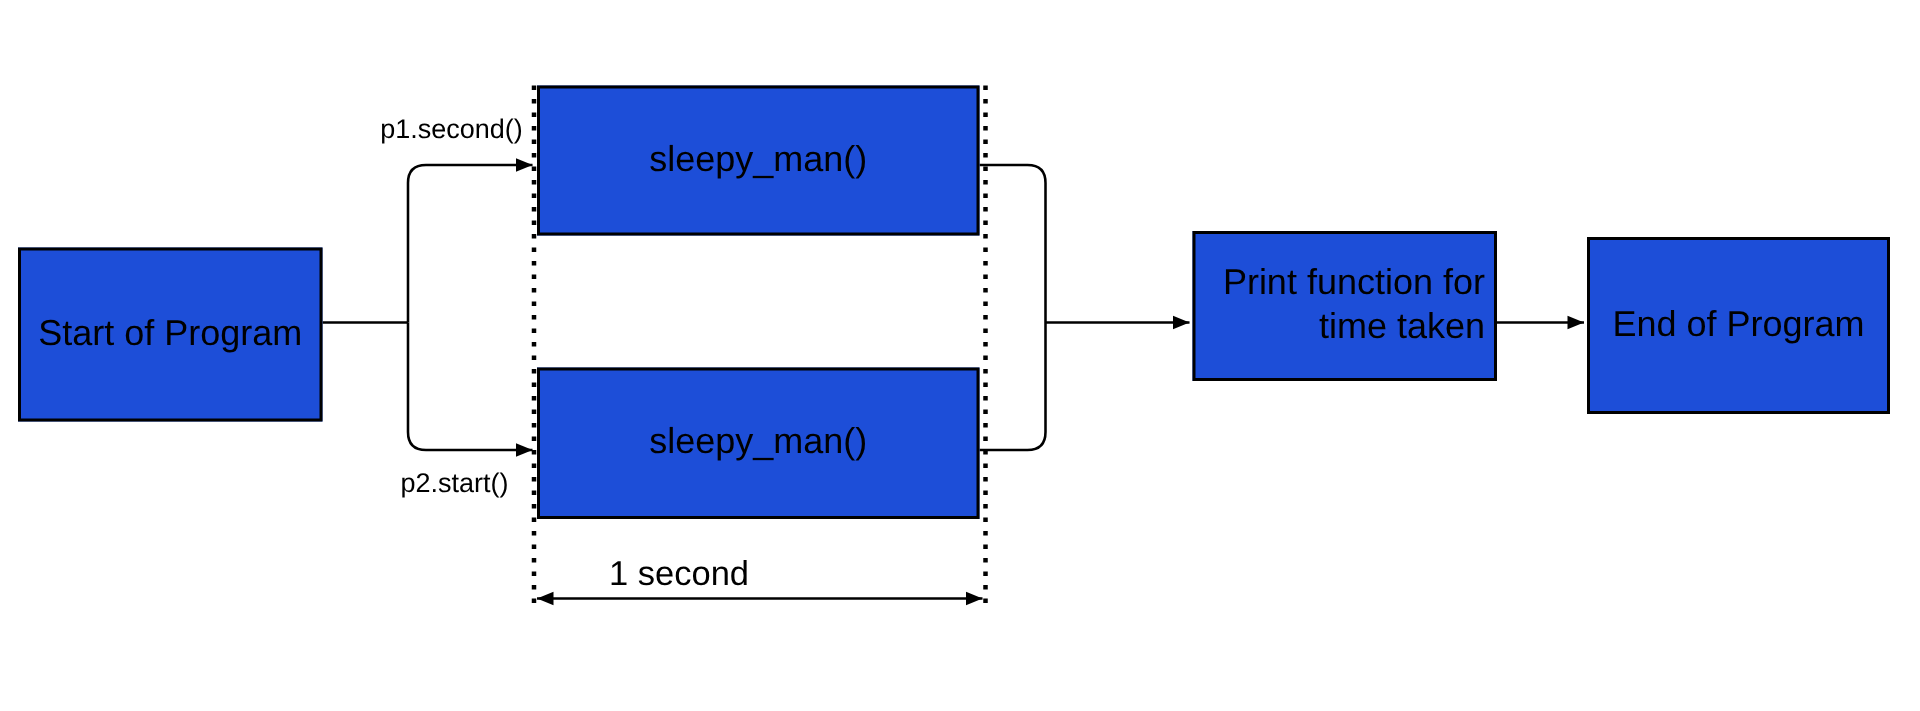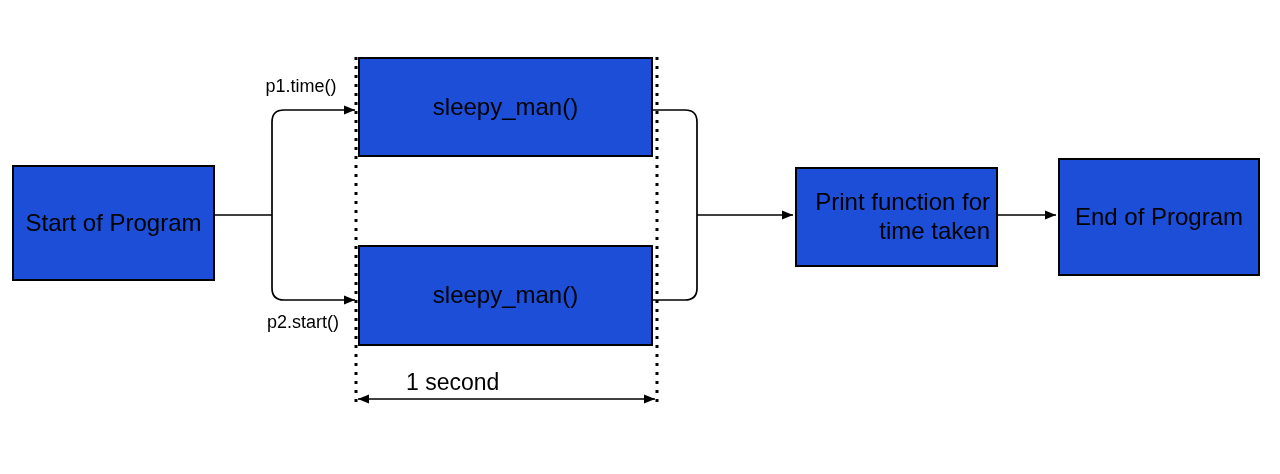--- a/index.html
+++ b/index.html
@@ -31,21 +31,21 @@
     display: flex;
     align-items: center;
     justify-content: center;
     text-align: right;
     font-size: 24px;
     line-height: 1.2;
   }
   .node-start  { left: 12px;   top: 165px; width: 203px; height: 116px; }
   .node-sleepy1{ left: 358px;  top: 57px;  width: 295px; height: 100px; }
   .node-sleepy2{ left: 358px;  top: 245px; width: 295px; height: 101px; }
-  .node-print  { left: 795px;  top: 167px; width: 203px; height: 100px; padding: 0 6px; }
+  .node-print  { left: 795px;  top: 154px; width: 203px; height: 100px; padding: 0 6px; }
   .node-end    { left: 1058px; top: 158px; width: 202px; height: 118px; }
   .edge-label {
     position: absolute;
     font-size: 18px;
     line-height: 1.15;
     text-align: center;
     width: 120px;
     white-space: nowrap;
   }
   .lbl-p1start { left: 241px; top: 76px;  }
@@ -95,21 +95,21 @@
   <div class="node node-start">Start of Program</div>
 
   <div class="node node-sleepy1">sleepy_man()</div>
 
   <div class="node node-sleepy2">sleepy_man()</div>
 
   <div class="node node-print">Print function for time taken</div>
 
   <div class="node node-end">End of Program</div>
 
-  <div class="edge-label lbl-p1start">p1.time()</div>
+  <div class="edge-label lbl-p1start">p1.second()</div>
 
   <div class="edge-label lbl-p2start">p2.start()</div>
 
 
 
   <div class="lbl-duration">1 second</div>
 
 </div>
 
 </body></html>

